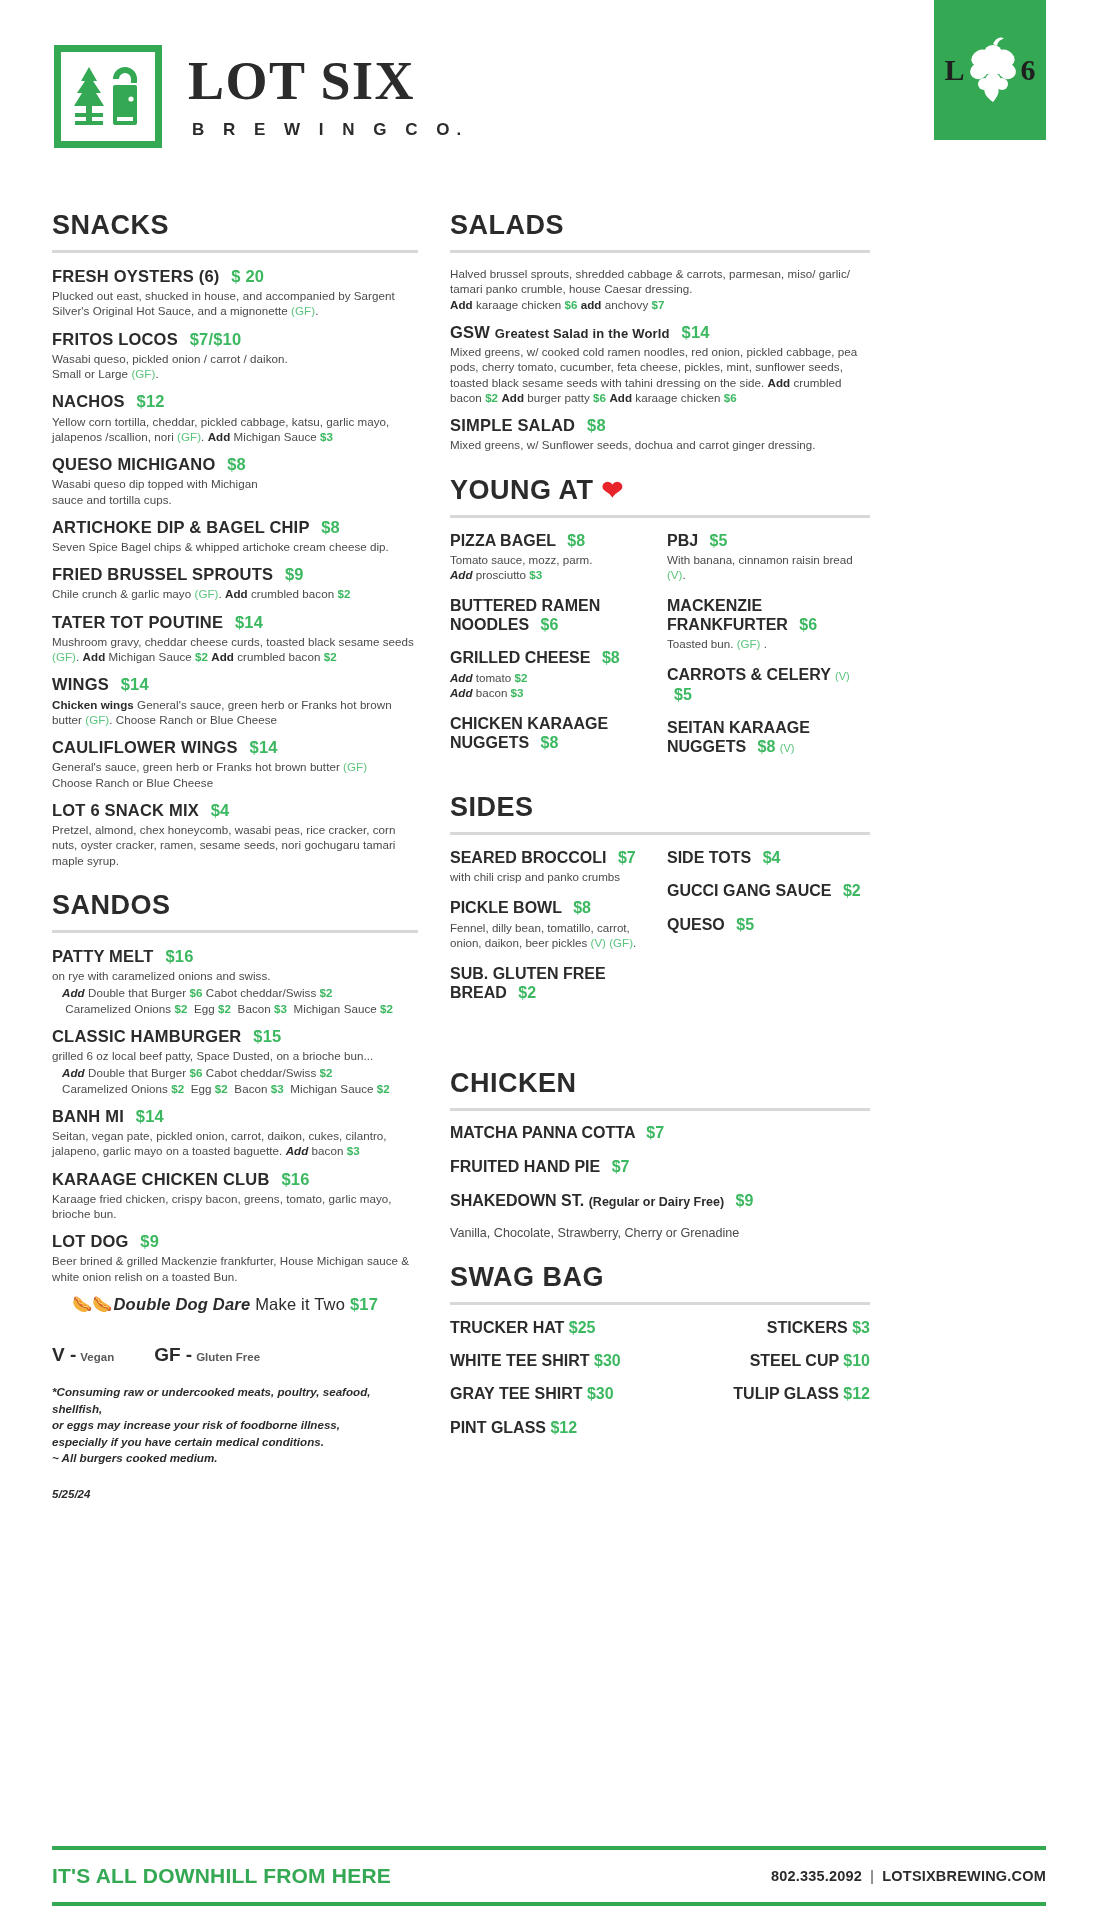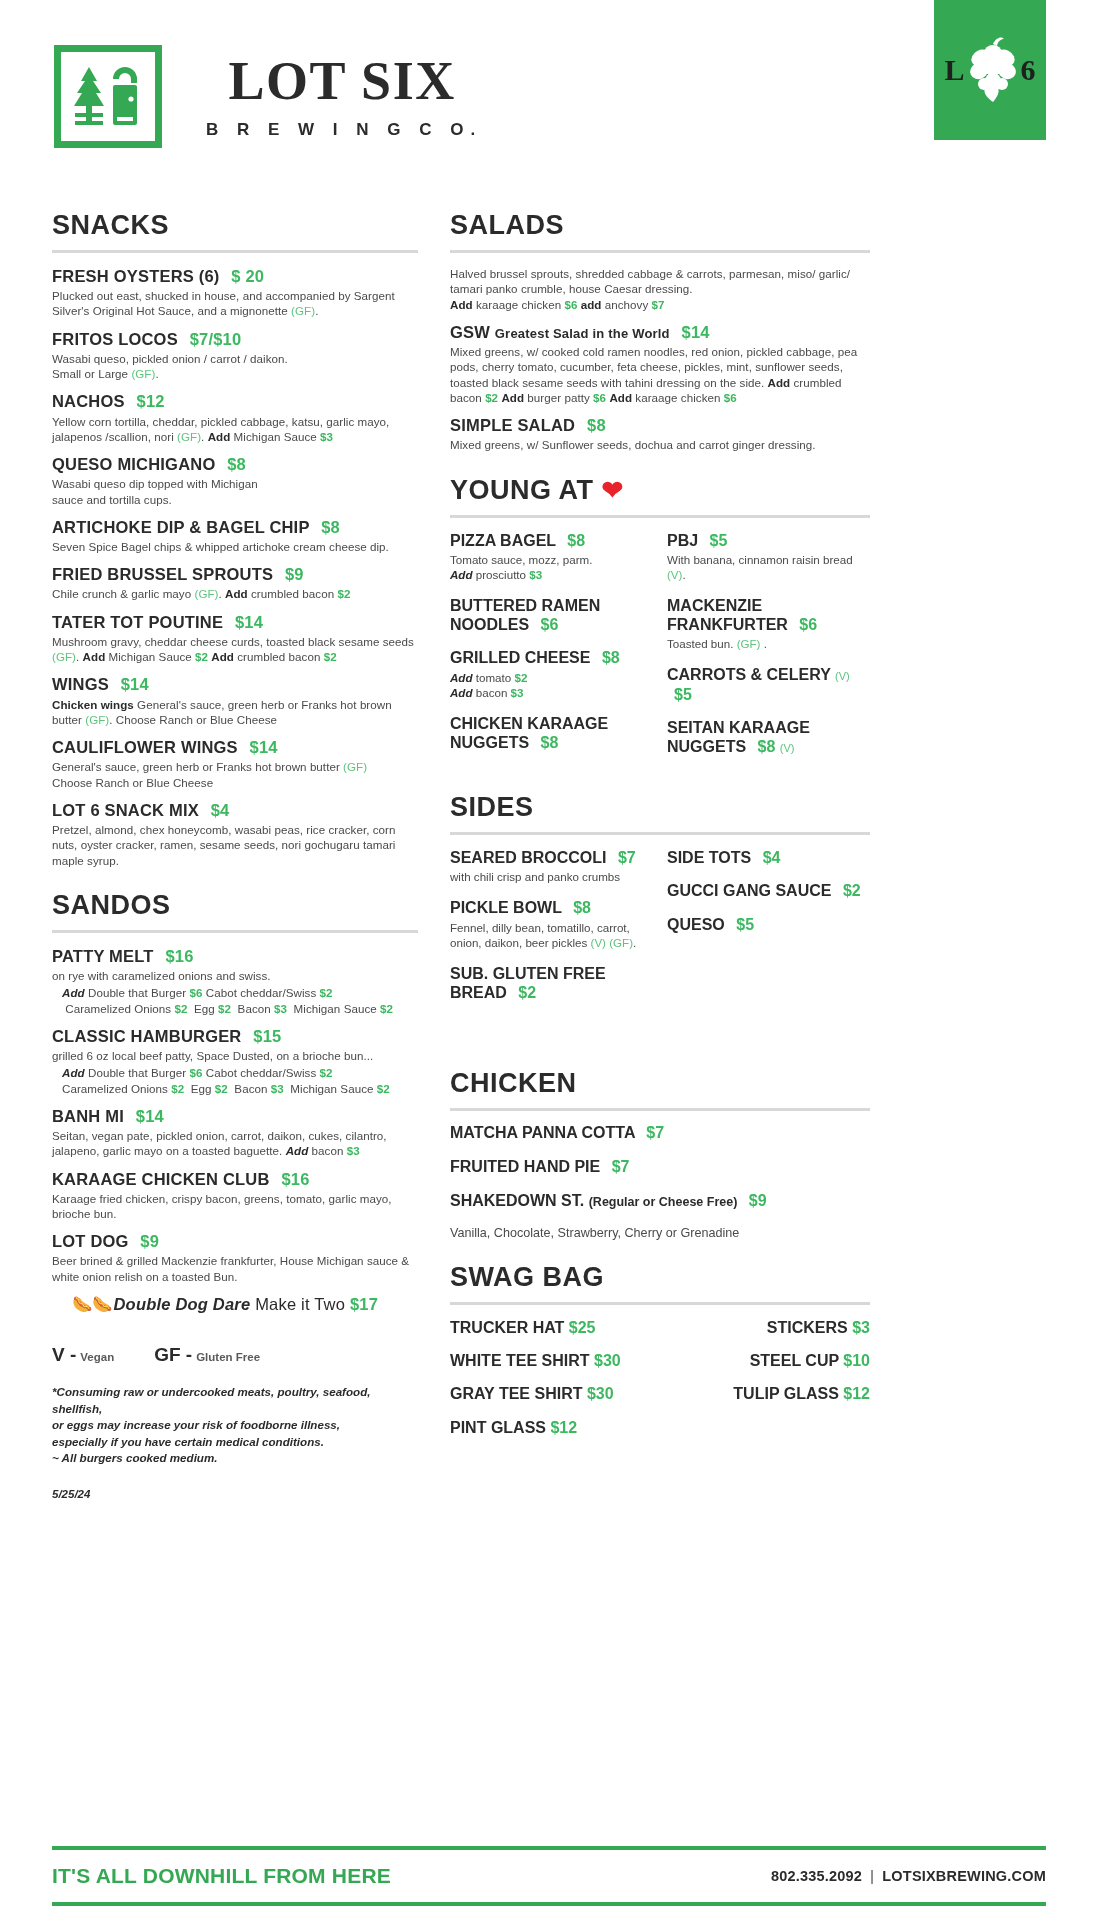--- a/index.html
+++ b/index.html
@@ -9,21 +9,21 @@
     font-family: "Liberation Sans", sans-serif;
     color: #2b2b2b;
     overflow: hidden;
   }
   .page { position: relative; width: 1098px; height: 1920px; padding: 0; }
 
   
   .header { position: relative; height: 188px; }
   .logo-wrap {
     position: absolute; left: 54px; top: 45px;
-    display: flex; align-items: center; gap: 40px; text-align: center;
+    display: flex; align-items: center; gap: 26px;
   }
   .logo-mark {
     width: 108px; height: 103px;
     border: 7px solid #34a853;
     display: flex; align-items: center; justify-content: center;
   }
   .logo-type { display: flex; flex-direction: column; }
   .logo-name {
     font-size: 54px; font-weight: 700; letter-spacing: 1.5px;
     font-family: "Liberation Serif", serif; color: #2b2b2b; line-height: 1;
@@ -353,21 +353,21 @@
           </div>
       </div>
 
       <div class="spacer-lg"></div>
 
       <div class="section-title">CHICKEN</div>
       <div class="rule"></div>
       <div id="sweets-list">
           <div class="sweet-row"><span>MATCHA PANNA COTTA</span> <span class="price sp">$7</span></div>
           <div class="sweet-row"><span>FRUITED HAND PIE</span> <span class="price sp">$7</span></div>
-          <div class="sweet-row"><span>SHAKEDOWN ST.</span> <span class="small">(Regular or Cheese Free)</span> <span class="price sp">$9</span></div>
+          <div class="sweet-row"><span>SHAKEDOWN ST.</span> <span class="small">(Regular or Dairy Free)</span> <span class="price sp">$9</span></div>
         </div>
       <div class="sweet-note">Vanilla, Chocolate, Strawberry, Cherry  or Grenadine</div>
 
       <div class="section-title">SWAG BAG</div>
       <div class="rule"></div>
       <div class="grid2">
         <div class="gcol" id="swag-left">
             <div class="swag-row"><span>TRUCKER HAT</span> <span class="price">$25</span></div>
             <div class="swag-row"><span>WHITE TEE SHIRT</span> <span class="price">$30</span></div>
             <div class="swag-row"><span>GRAY TEE SHIRT</span> <span class="price">$30</span></div>

